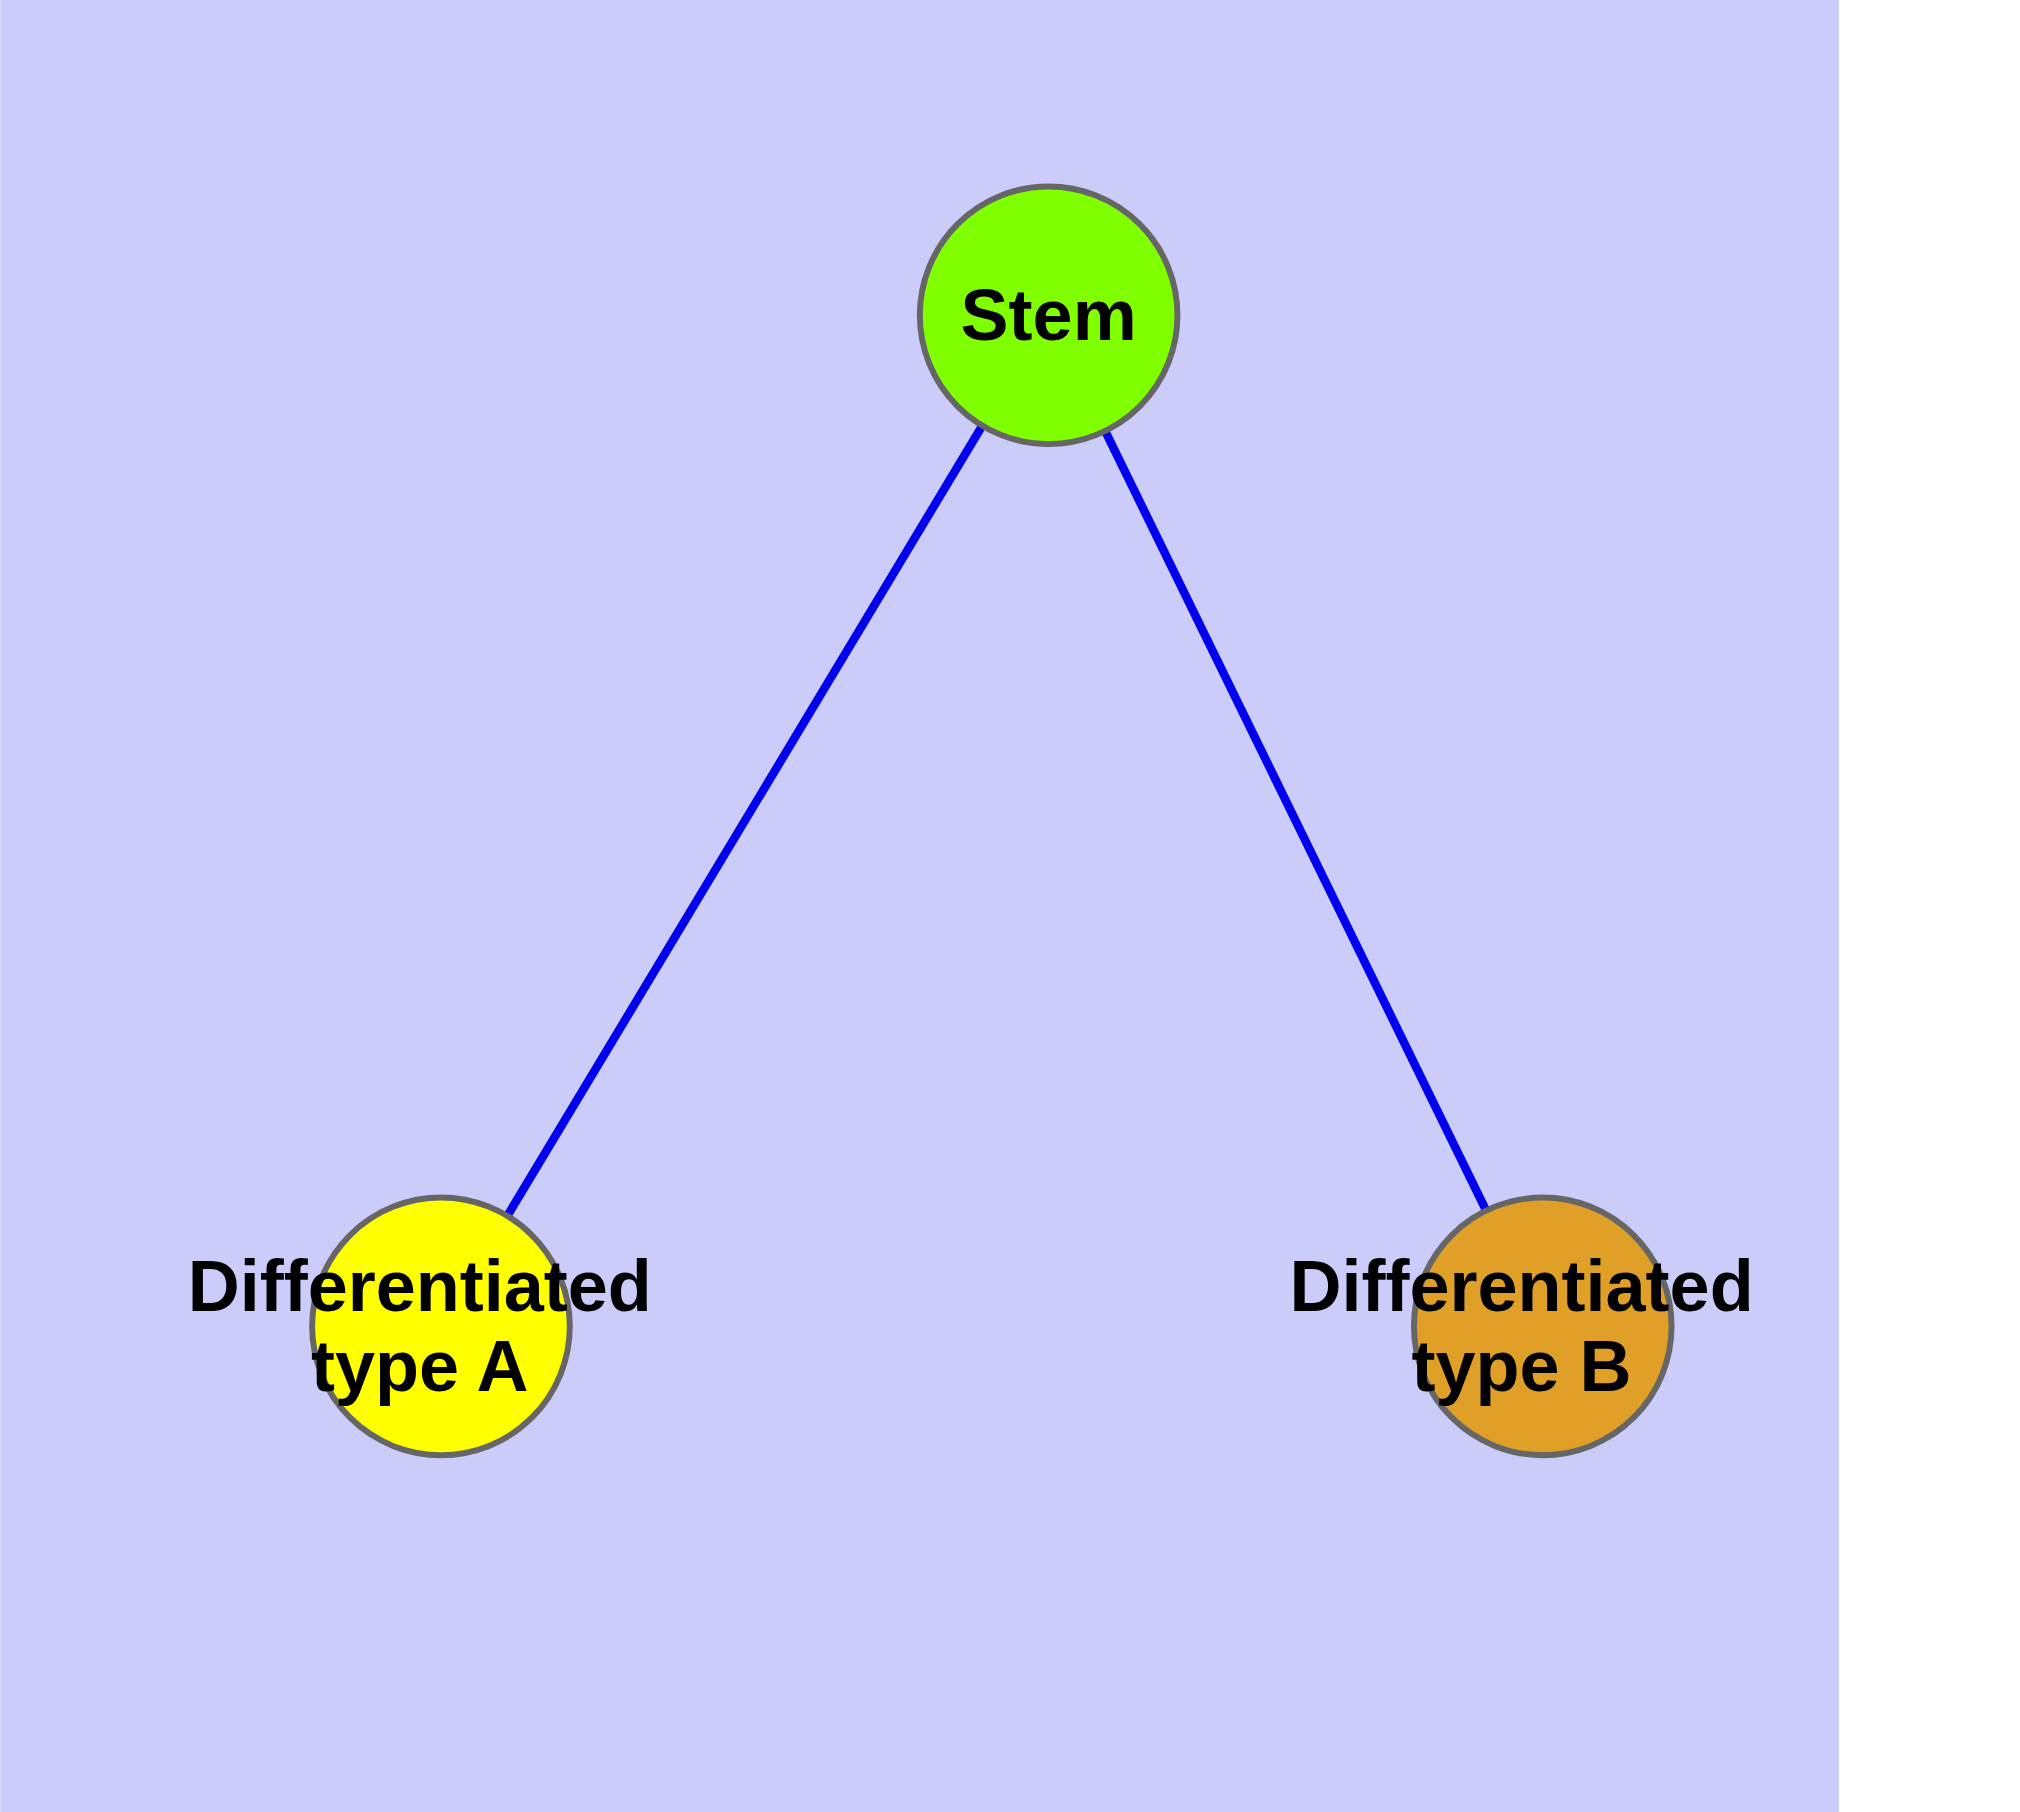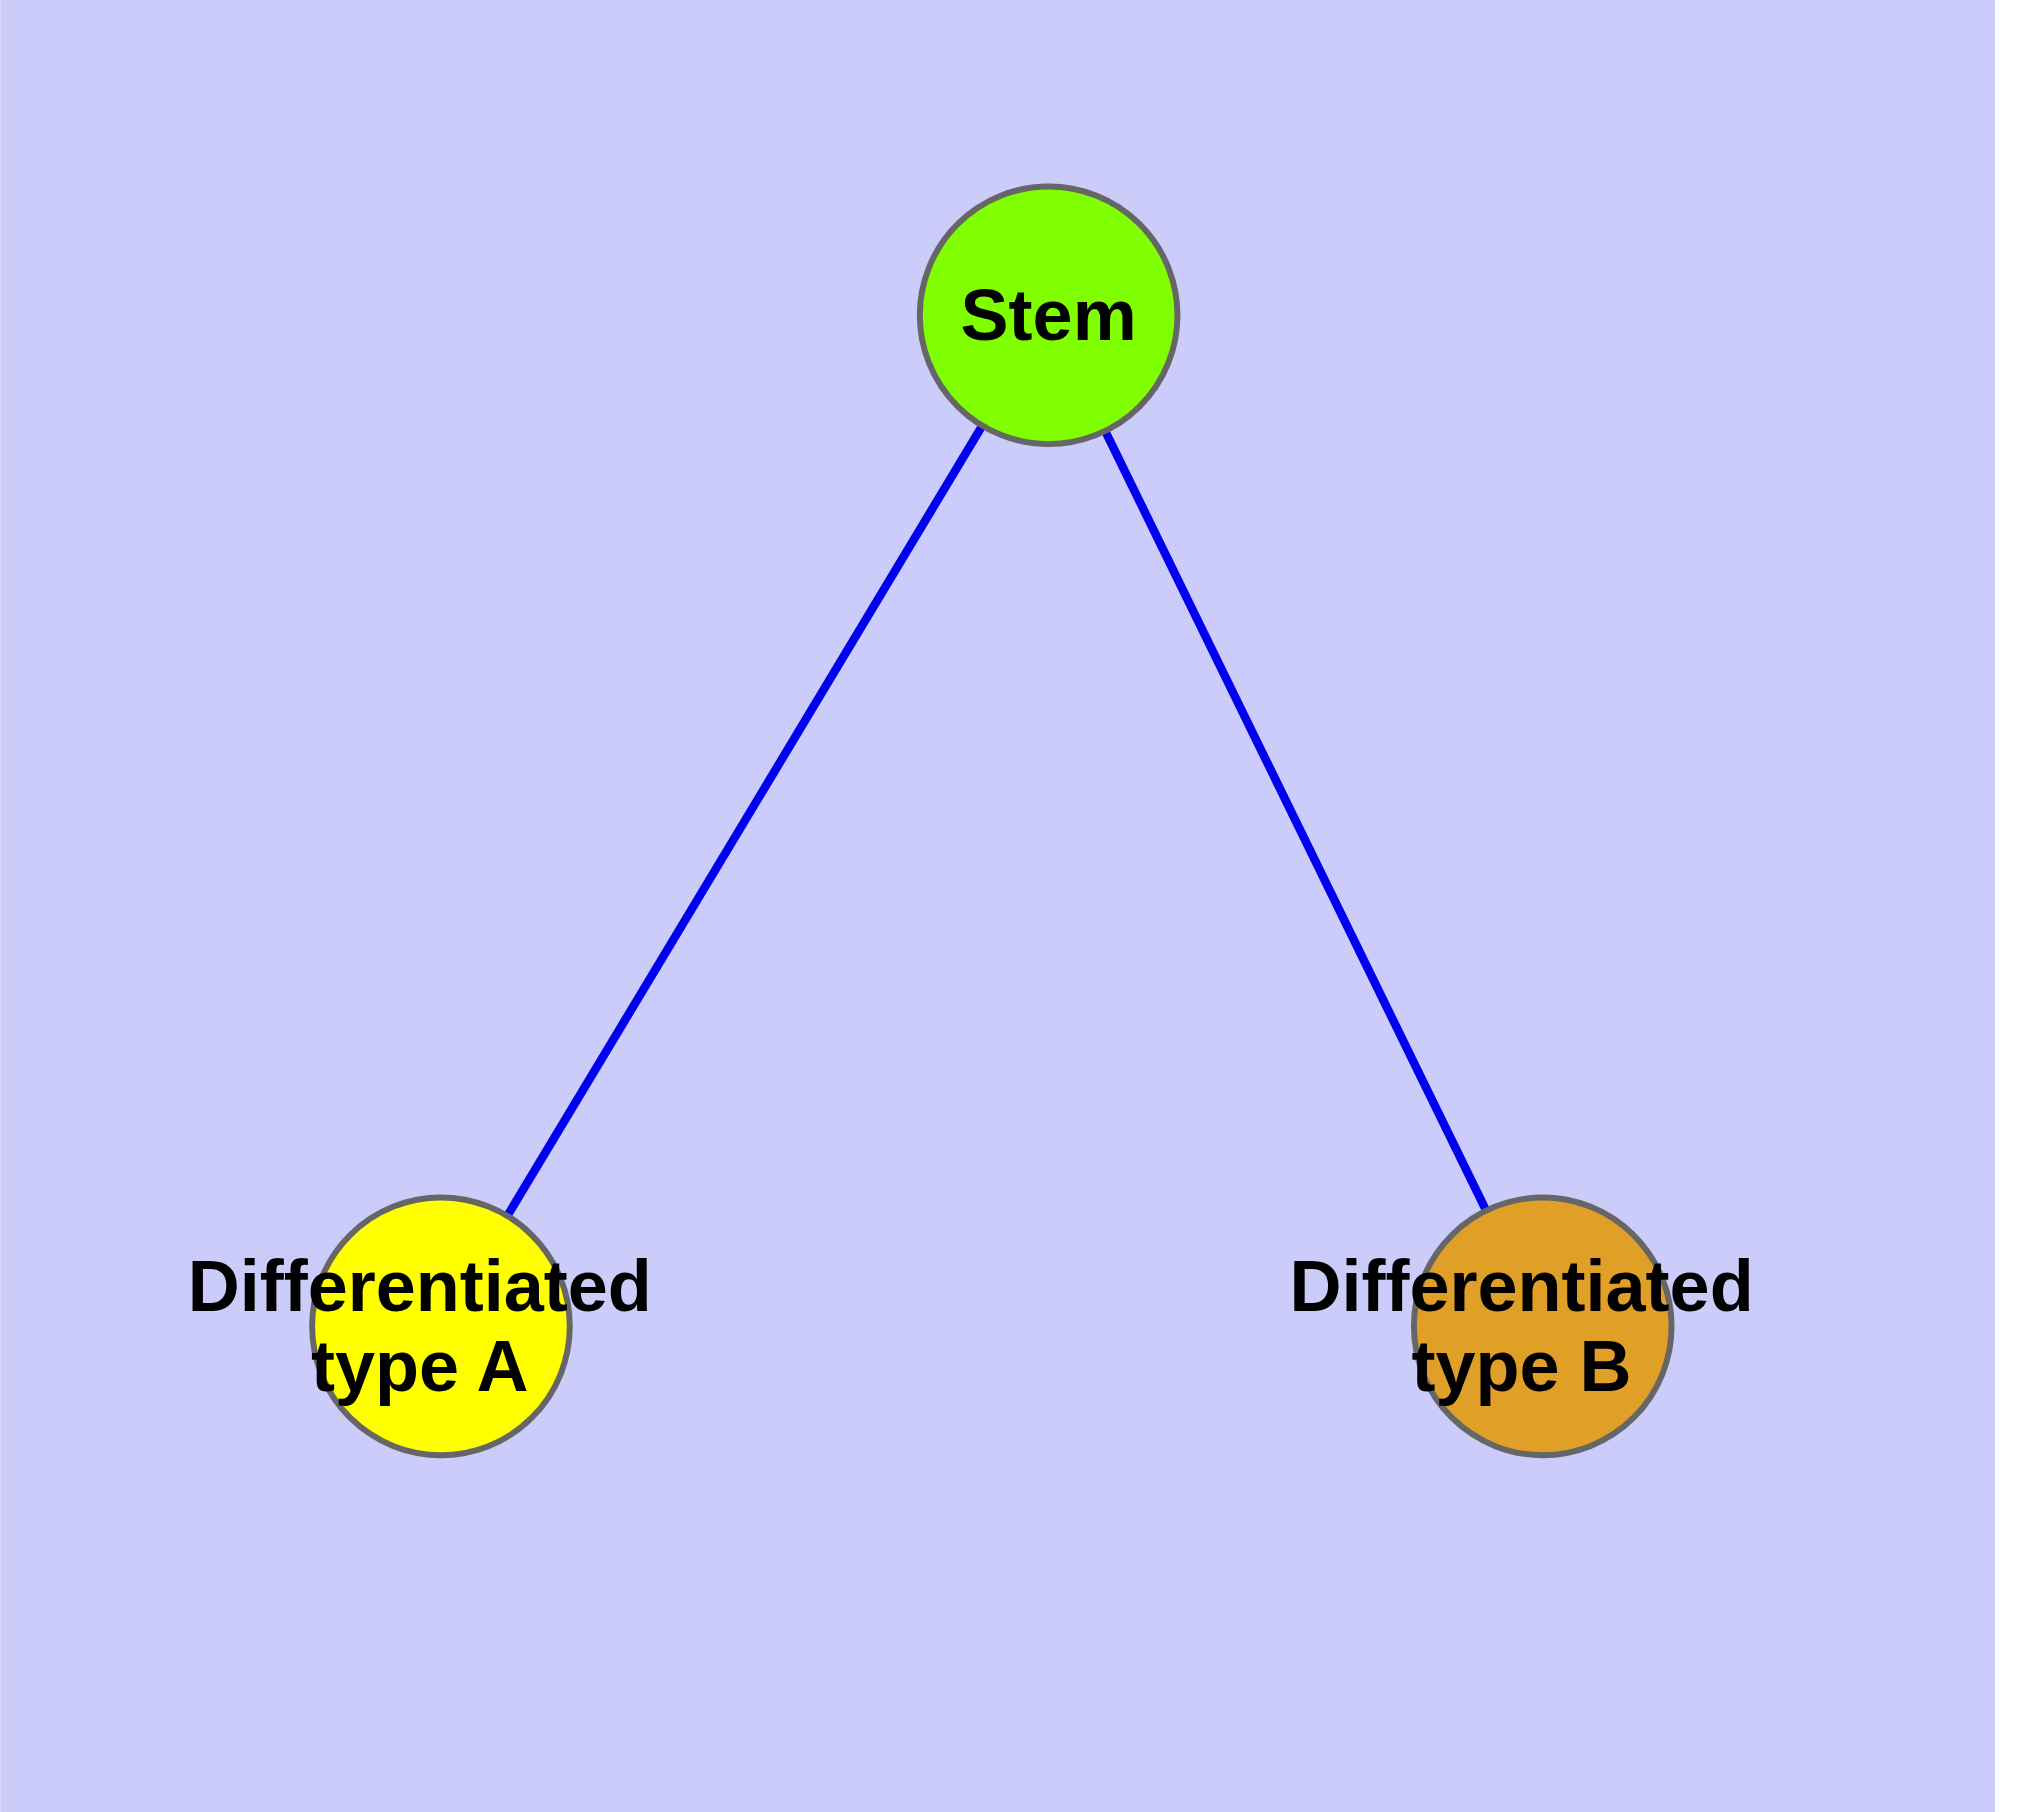--- a/index.html
+++ b/index.html
@@ -25,21 +25,21 @@
   .node-label,
   .edge-label {
     font-family: "Liberation Sans", "DejaVu Sans", sans-serif;
     font-weight: bold;
     fill: #000000;
   }
 </style>
 </head>
 <body>
 
-<div id="canvas-wrap" style="width: 1995px; height: 1812px;">
+<div id="canvas-wrap" style="width: 1839px; height: 1812px;">
   <svg id="graph-svg" viewBox="0 0 2384 2138" xmlns="http://www.w3.org/2000/svg" width="2021" height="1812">
 
     <rect id="bg-rect" x="0" y="0" width="2384" height="2138" fill="#ccccfa"></rect>
 
     <g id="edge-layer">
         <line x1="1237" y1="372" x2="520" y2="1565" stroke="#0000ee" stroke-width="10" stroke-linecap="butt"></line>
         <line x1="1237" y1="372" x2="1820" y2="1565" stroke="#0000ee" stroke-width="10" stroke-linecap="butt"></line>
       </g>
     <g id="node-layer">
         <circle cx="1237" cy="372" r="152" fill="#7fff00" stroke="#666666" stroke-width="7"></circle>

